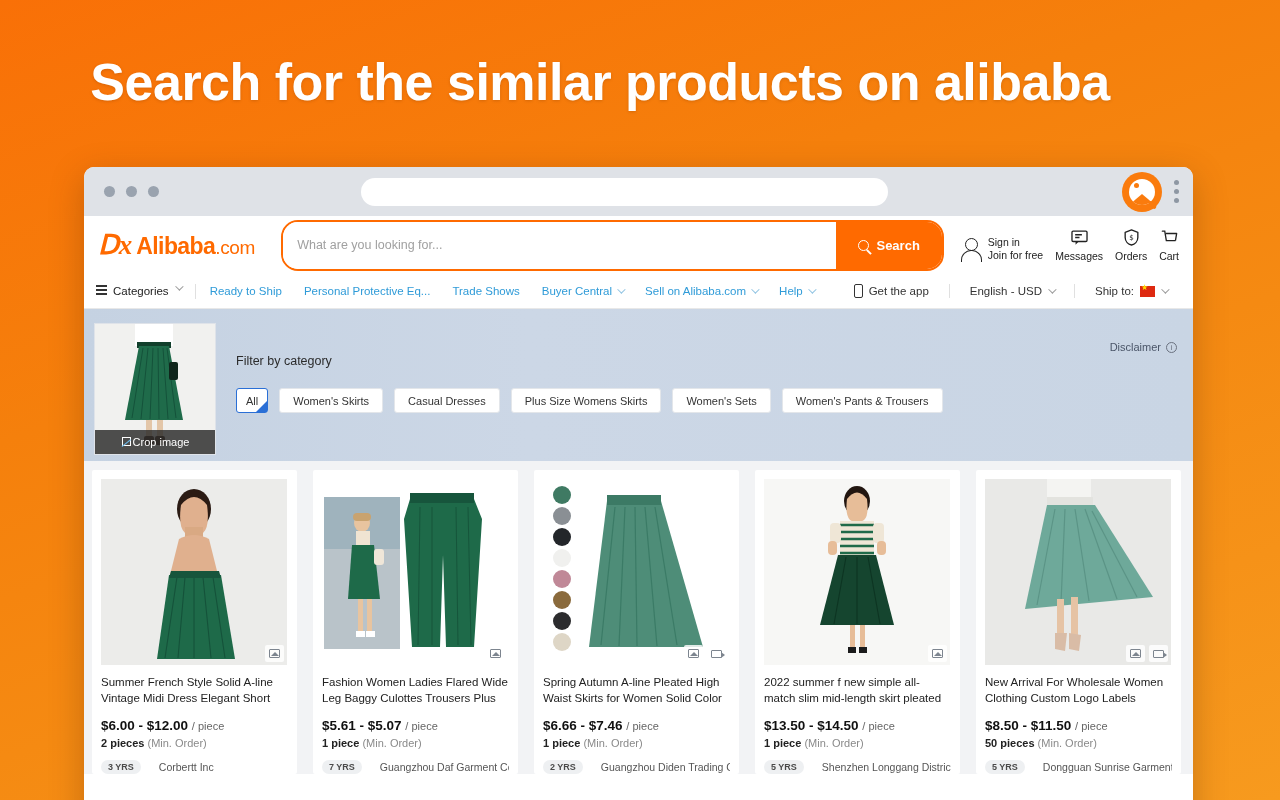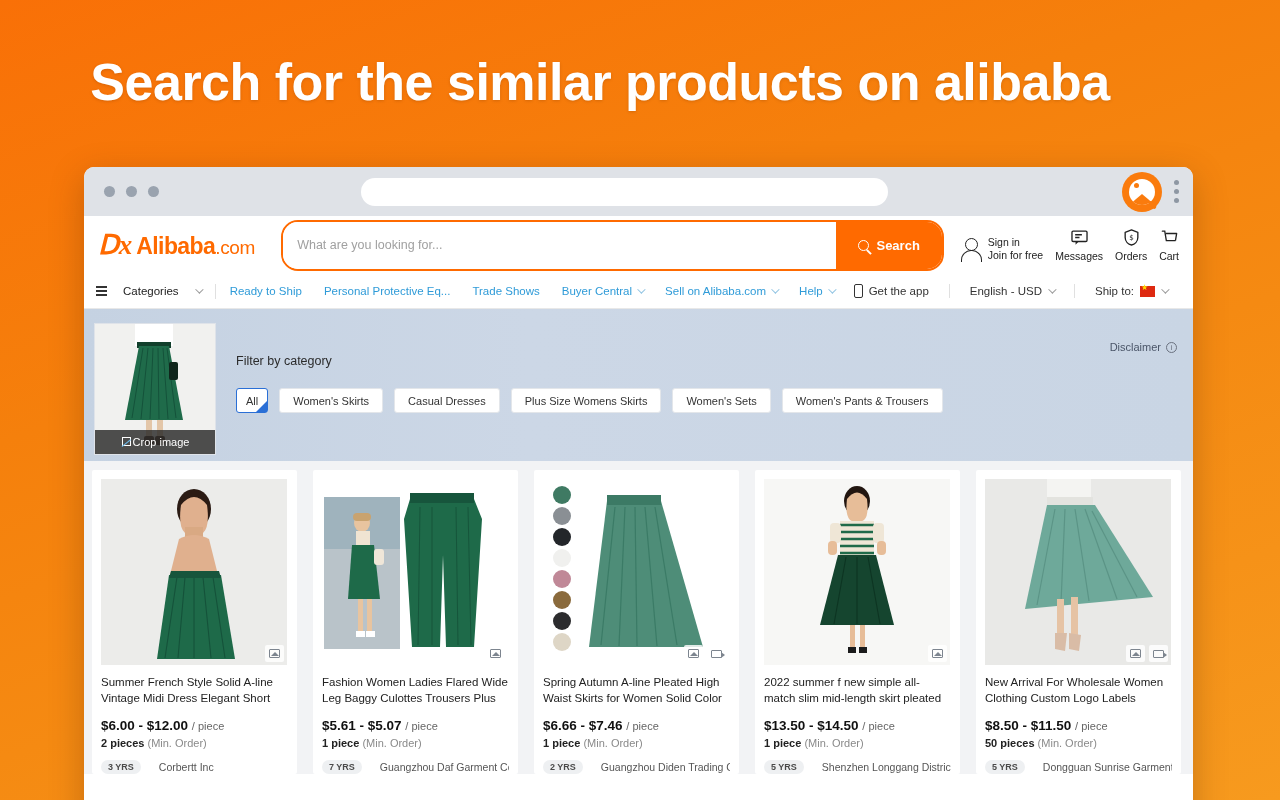--- a/index.html
+++ b/index.html
@@ -140,21 +140,21 @@
   }
   .ic-box { width: 19px; height: 19px; }
 
   
   .ali-nav {
     height: 35px; background: #fff;
     border-bottom: 1px solid #e8e8e8;
     display: flex; align-items: center; padding: 0 14px 0 12px;
     font-size: 11.5px;
   }
-  .cats { display: flex; align-items: center; gap: 16px; color: #222; cursor: pointer; }
+  .cats { display: flex; align-items: flex-start; gap: 6px; color: #222; cursor: pointer; }
   .burger { display: flex; flex-direction: column; gap: 2.5px; }
   .burger i { display: block; width: 11px; height: 1.6px; background: #333; }
   .nav-sep { width: 1px; height: 15px; background: #e0e0e0; margin: 0 14px; }
   .nav-links { display: flex; align-items: center; gap: 22px; }
   .nav-links a { color: #2f9bd8; text-decoration: none; cursor: pointer; white-space: nowrap; display: flex; align-items: center; gap: 5px; }
   .caret { display: inline-block; width: 6px; height: 6px; border-right: 1.3px solid #999; border-bottom: 1.3px solid #999; transform: rotate(45deg) translateY(-2px); }
   .caret.blue { border-color: #8fc3e2; }
   .nav-right { margin-left: auto; display: flex; align-items: center; gap: 8px; color: #333; }
   .nav-right .nr { display: flex; align-items: center; gap: 6px; cursor: pointer; padding: 0 12px; white-space: nowrap; }
   .vsep { width: 1px; height: 14px; background: #e0e0e0; }

